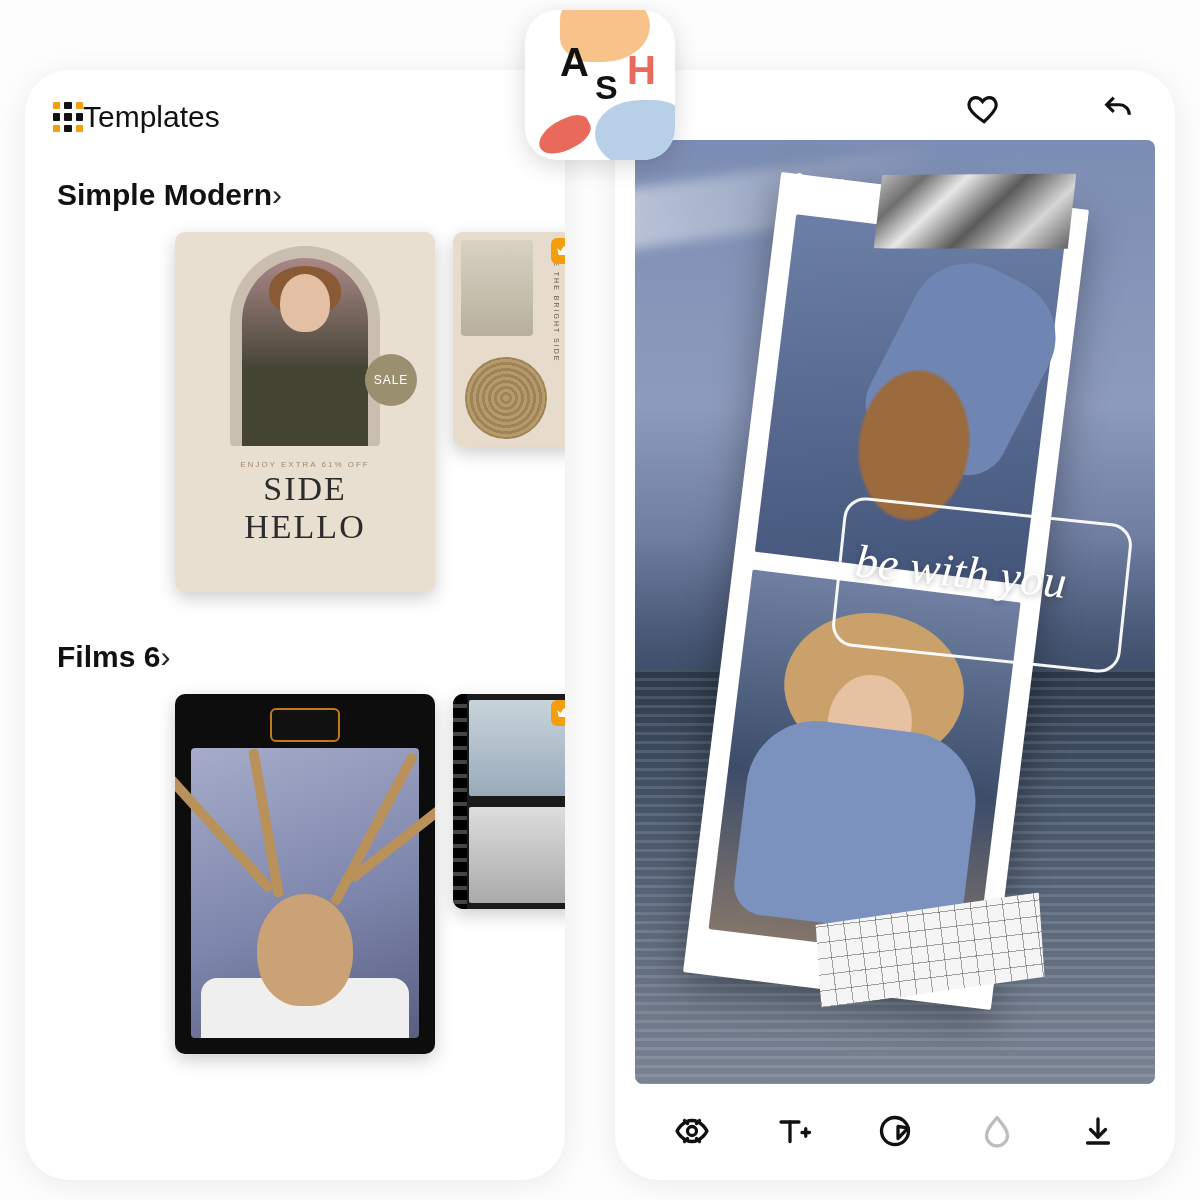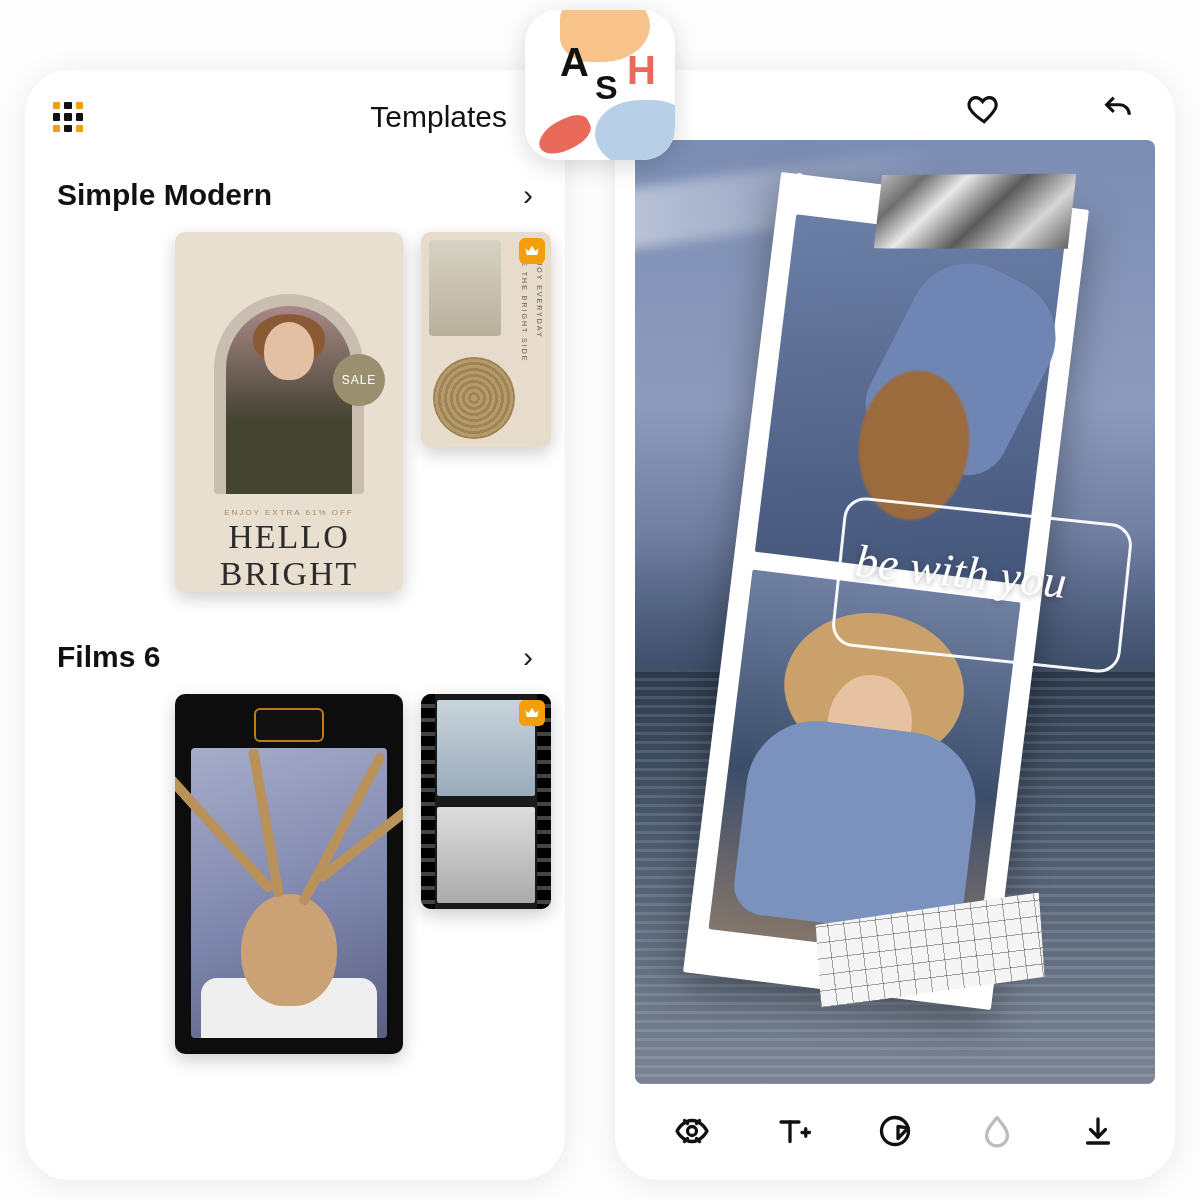--- a/index.html
+++ b/index.html
@@ -50,30 +50,30 @@
   
   .left-header {
     display:flex; align-items:center;
     padding: 24px 28px 10px 28px;
     height: 80px;
   }
   .grid-icon { width:30px; height:30px; display:grid; grid-template-columns:repeat(3,1fr); grid-template-rows:repeat(3,1fr); gap:4px; cursor:pointer;}
   .grid-icon span { background:#111; border-radius:1px;}
   .grid-icon span:nth-child(odd){ background:#f59e0b;}
   .grid-icon span:nth-child(5){ background:#111;}
-  .left-title { flex:1; text-align:right; font-size:30px; font-weight:500; color:#111; padding-right:30px;}
-
-  
-  .cat-row { display:flex; align-items:center; justify-content:space-between; padding: 28px 32px 10px 32px;}
+  .left-title { flex:1; text-align:left; font-size:30px; font-weight:500; color:#111; padding-right:30px;}
+
+  
+  .cat-row { display:flex; align-items:center; padding: 28px 32px 10px 32px;}
   .cat-title { font-size:30px; font-weight:800; color:#111;}
   .chevron { font-size:30px; color:#222; cursor:pointer; font-weight:300;}
 
   .thumb-strip { display:flex; gap:18px; padding: 10px 0 20px 150px; }
   .thumb { border-radius:10px; box-shadow: 0 6px 18px rgba(0,0,0,0.2); position:relative; overflow:hidden; cursor:pointer; flex-shrink:0;}
-  .thumb.big { width:228px; height:360px;justify-content:flex-end; }
+  .thumb.big { width:260px; height:360px; }
   .thumb.sm  { width:130px; height:215px; }
 
   
   .hm { background:#e9dfd0; display:flex; flex-direction:column; align-items:center;}
   .hm .arch { margin-top:14px; width:150px; height:200px; background:#c9beb0; border-radius:75px 75px 4px 4px; position:relative; overflow:hidden;}
   .hm .arch .body { position:absolute; inset:12px 12px 0 12px; background:linear-gradient(#a88, #443 60%); border-radius:65px 65px 0 0;}
   .hm .arch .head { position:absolute; top:28px; left:50%; transform:translateX(-50%); width:50px; height:58px; background:#e3c0a4; border-radius:50% 50% 45% 45%;}
   .hm .arch .hair { position:absolute; top:20px; left:50%; transform:translateX(-50%); width:72px; height:48px; background:#8a5a34; border-radius:50% 50% 40% 40%;}
   .hm .sale { position:absolute; top:122px; right:18px; width:52px; height:52px; border-radius:50%; background:#9a9070; color:#fff; font-size:12px; display:flex; align-items:center; justify-content:center; letter-spacing:1px;}
   .hm .tag  { margin-top:14px; font-size:8px; letter-spacing:2px; color:#a28a6d;}
@@ -197,22 +197,22 @@
   </div>
   <div class="thumb-strip">
     <div class="thumb big hm">
       <div class="arch">
         <div class="body"></div>
           <div class="hair"></div>
           <div class="head"></div>
       </div>
       <div class="sale">SALE</div>
       <div class="tag">ENJOY EXTRA 61% OFF</div>
+      <div class="h1">SIDE</div>
       <div class="h1">HELLO</div>
-      <div class="h1">BRIGHT</div>
     </div>
     <div class="thumb sm beige">
       <div class="photo p1"></div>
       <div class="photo p2"></div>
       <div class="vtext">
         <span>SEE THE BRIGHT SIDE</span>
         <span>ENJOY EVERYDAY</span>
       </div>
       <div class="crown-badge">
         <svg viewBox="0 0 24 24">

